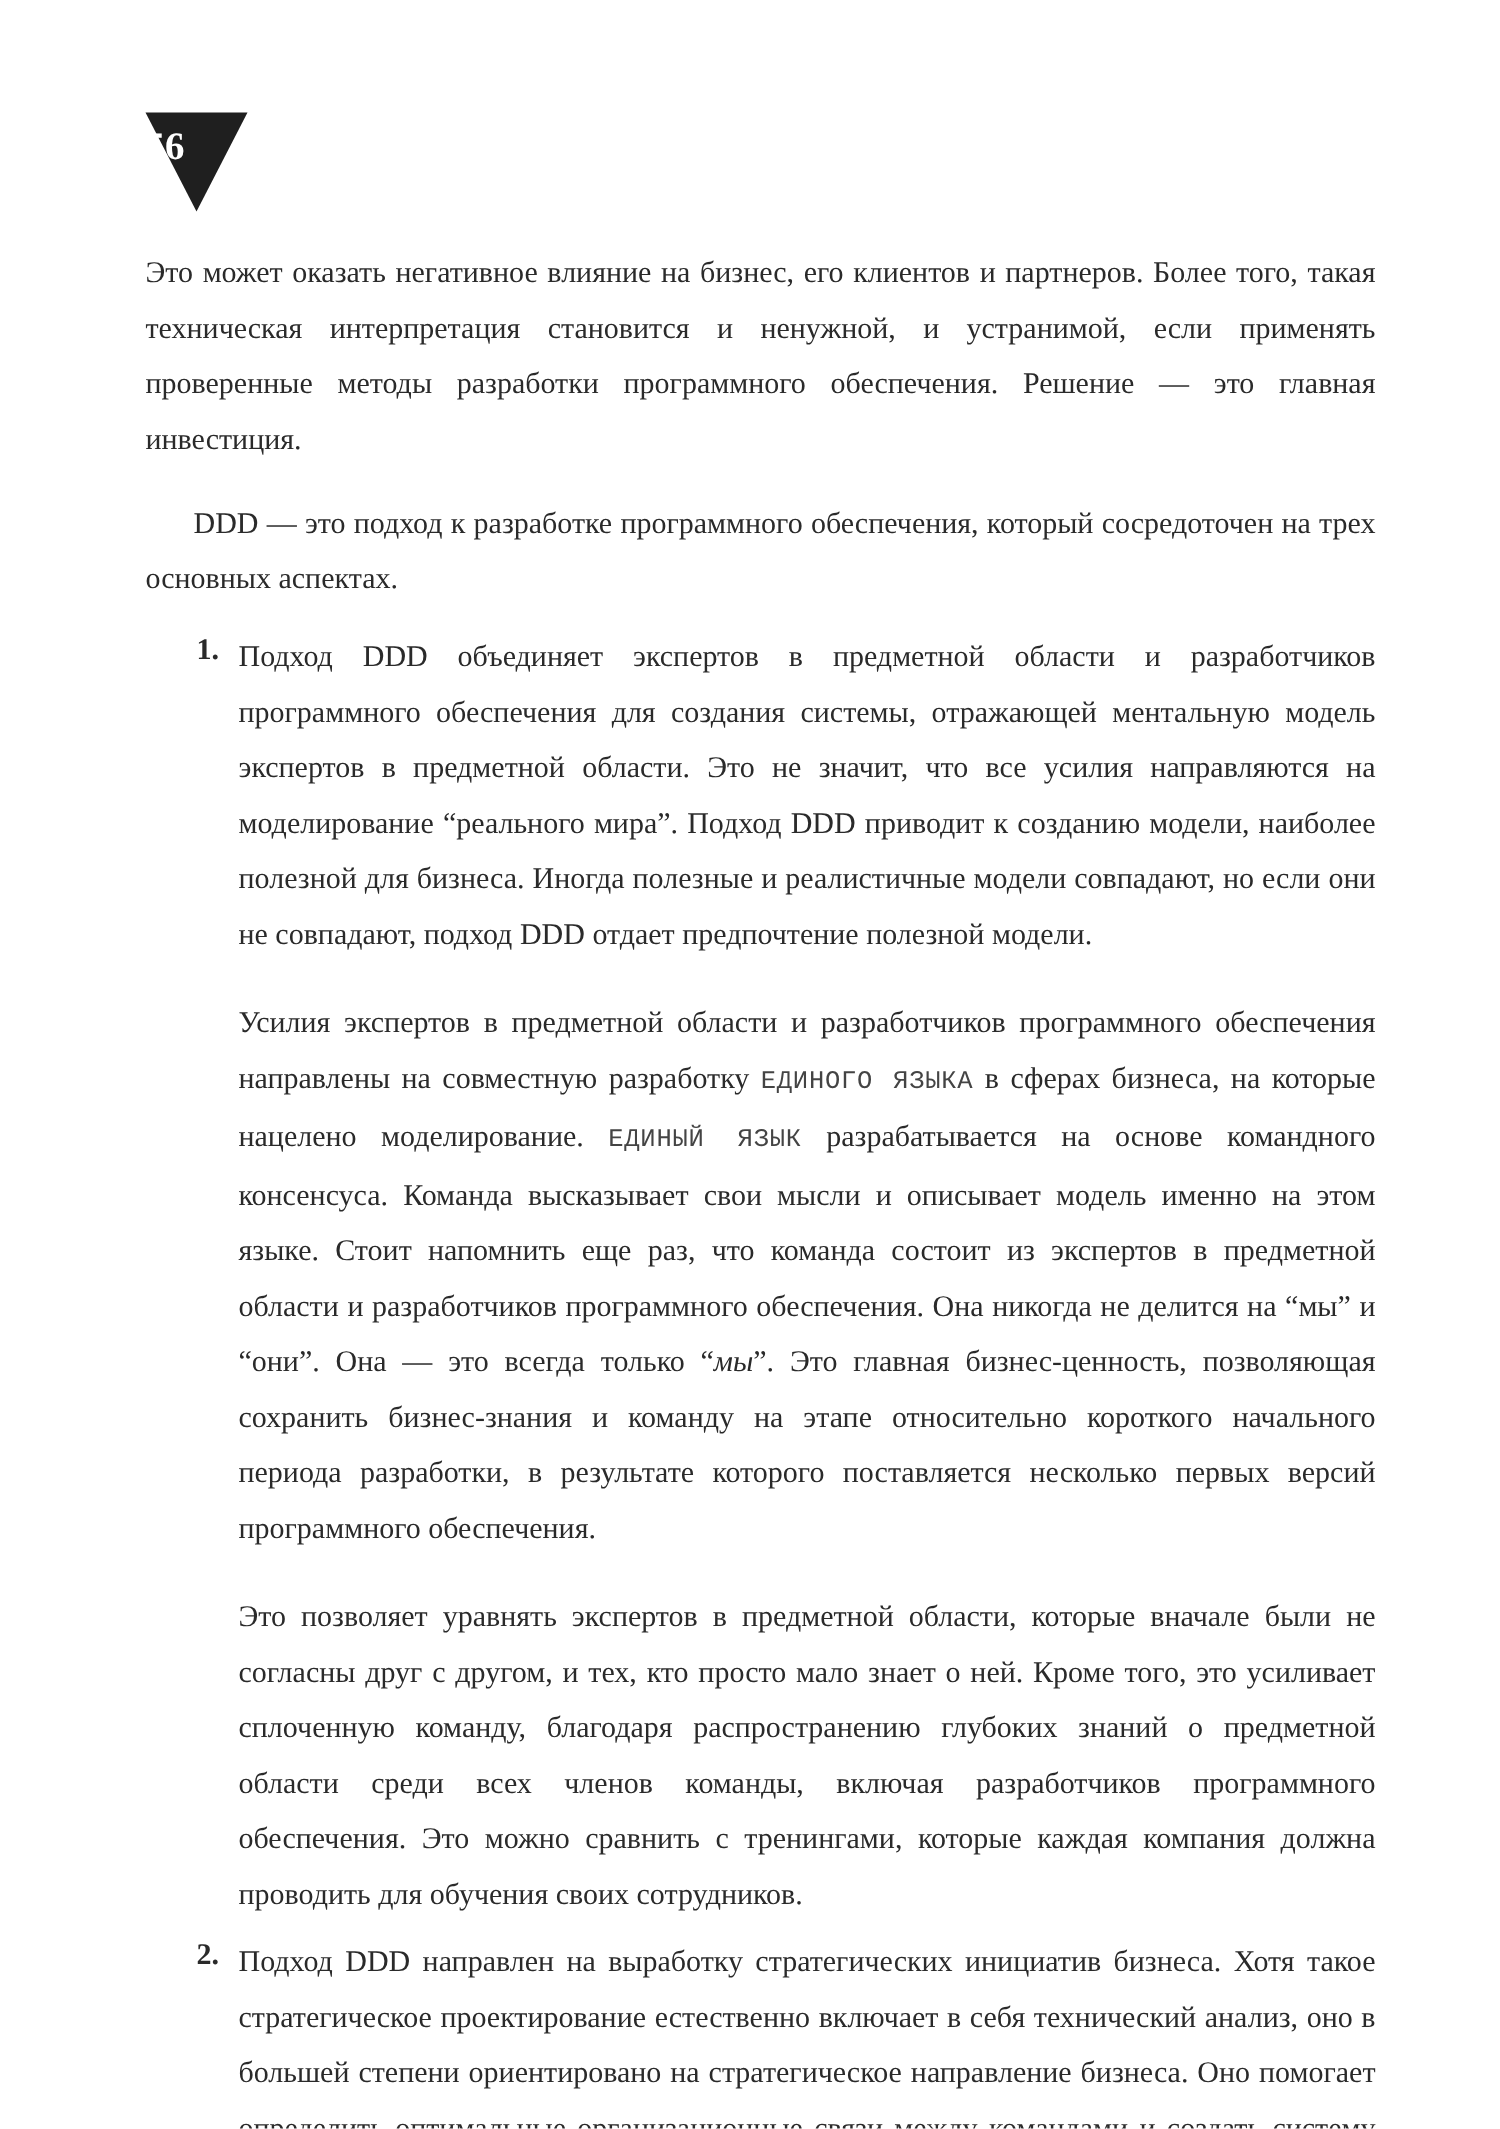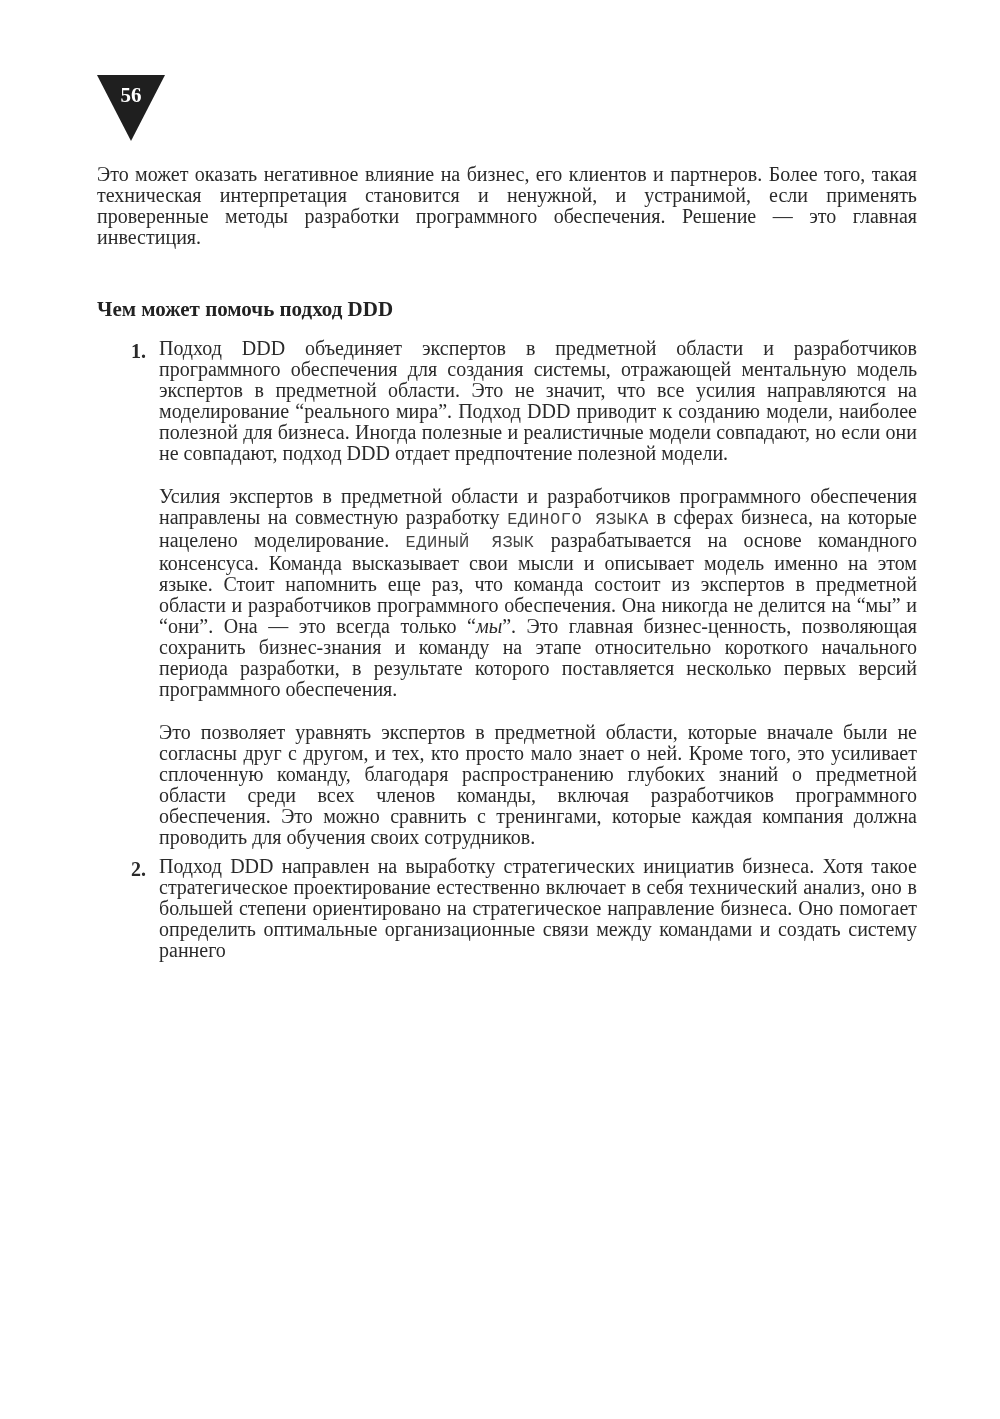--- a/index.html
+++ b/index.html
@@ -14,32 +14,32 @@
   .page-header { position: absolute; left: 97px; top: 75px; height: 66px; width: 820px; }
   .page-badge {
     position: absolute; left: 0; top: 0;
     width: 0; height: 0;
     border-left: 34px solid transparent;
     border-right: 34px solid transparent;
     border-top: 66px solid #1f1f1f;
   }
   .page-number {
     position: absolute; left: 0; top: 8px; width: 68px;
-    text-align: center; color: #ffffff;
-    font-weight: bold; font-size: 21px;
+    color: #ffffff;
+    font-weight: bold; font-size: 26px;
   }
   .running-head {
     position: absolute; left: 116px; top: 8px;
     font-size: 21px; color: #333; letter-spacing: 0.3px;
     white-space: pre;
   }
   .running-head .sep { display: inline-block; width: 20px; }
 
   .content { position: absolute; left: 97px; top: 164px; width: 820px; }
-  p { margin: 0; font-size: 20px; line-height: 21px; text-align: justify; hyphens: manual; }
+  p { margin: 0; font-size: 20px; line-height: 37px; text-align: justify; hyphens: manual; }
   .lead { margin-bottom: 0; }
   h2 {
     margin: 47px 0 0 0; font-size: 21px; font-weight: bold; line-height: 28px; color: #222;
   }
   .intro { margin-top: 19px; text-indent: 32px; }
   ol.aspects { list-style: none; margin: 15px 0 0 0; padding: 0; }
   ol.aspects > li { position: relative; padding-left: 62px; }
   .item-num {
     position: absolute; left: 34px; top: 0; font-weight: bold; font-size: 20px; line-height: 27.4px;
   }
@@ -52,22 +52,22 @@
 <body>
 
 <div class="page-header">
   <div class="page-badge"></div>
   <div class="page-number">56</div>
 </div>
 
 <div class="content">
   <p class="lead">Это может оказать негативное влияние на бизнес, его клиентов и партнеров. Более того, такая техническая интерпретация становится и ненужной, и устранимой, если применять проверенные методы разработки программного обеспечения. Решение — это главная инвестиция.</p>
 
-  <h2>Чем может помочь подход DDD</h2>
 
+  <p class="intro">DDD — это подход к разработке программного обеспечения, который сосредоточен на трех основных аспектах.</p>
 
   <ol class="aspects">
     <li>
       <span class="item-num">1.</span>
       <p class="item-para">Подход DDD объединяет экспертов в предметной области и разработчиков программного обеспечения для создания системы, отражающей ментальную модель экспертов в предметной области. Это не значит, что все усилия направляются на моделирование “реального мира”. Подход DDD приводит к созданию модели, наиболее полезной для бизнеса. Иногда полезные и реалистичные модели совпадают, но если они не совпадают, подход DDD отдает предпочтение полезной модели.</p>
       <p class="item-para"><span>Усилия экспертов в предметной области и разработчиков программного обеспечения направлены на совместную разработку </span><span class="term">ЕДИНОГО ЯЗЫКА</span><span> в сферах бизнеса, на которые нацелено моделирование. </span><span class="term">ЕДИНЫЙ ЯЗЫК</span><span> разрабатывается на основе командного консенсуса. Команда высказывает свои мысли и описывает модель именно на этом языке. Стоит напомнить еще раз, что команда состоит из экспертов в предметной области и разработчиков программного обеспечения. Она никогда не делится на “мы” и “они”. Она — это всегда только “</span><em>мы</em><span>”. Это главная бизнес-ценность, позволяющая сохранить бизнес-знания и команду на этапе относительно короткого начального периода разработки, в результате которого поставляется несколько первых версий программного обеспечения.</span></p>
       <p class="item-para">Это позволяет уравнять экспертов в предметной области, которые вначале были не согласны друг с другом, и тех, кто просто мало знает о ней. Кроме того, это усиливает сплоченную команду, благодаря распространению глубоких знаний о предметной области среди всех членов команды, включая разработчиков программного обеспечения. Это можно сравнить с тренингами, которые каждая компания должна проводить для обучения своих сотрудников.</p>
     </li>
     <li>
       <span class="item-num">2.</span>

